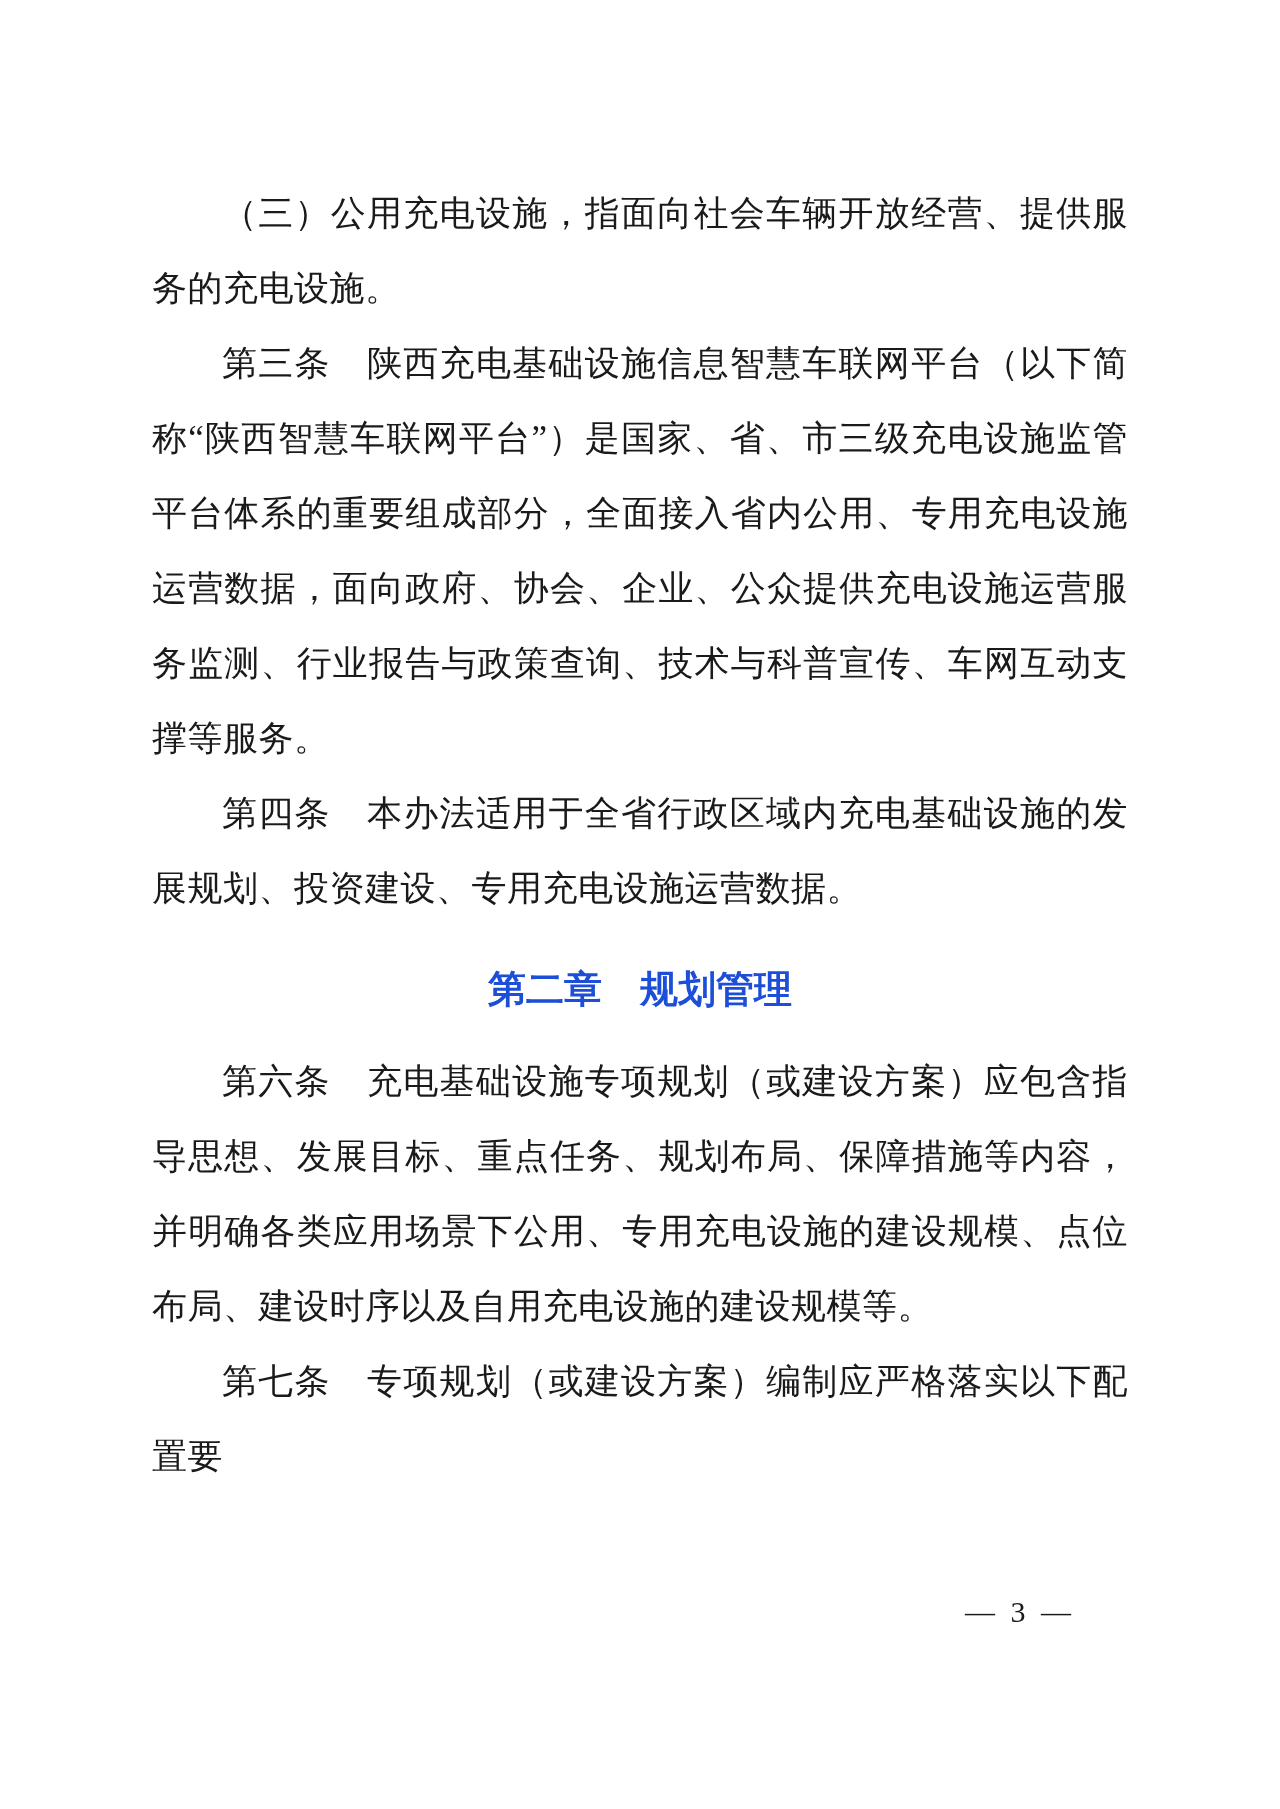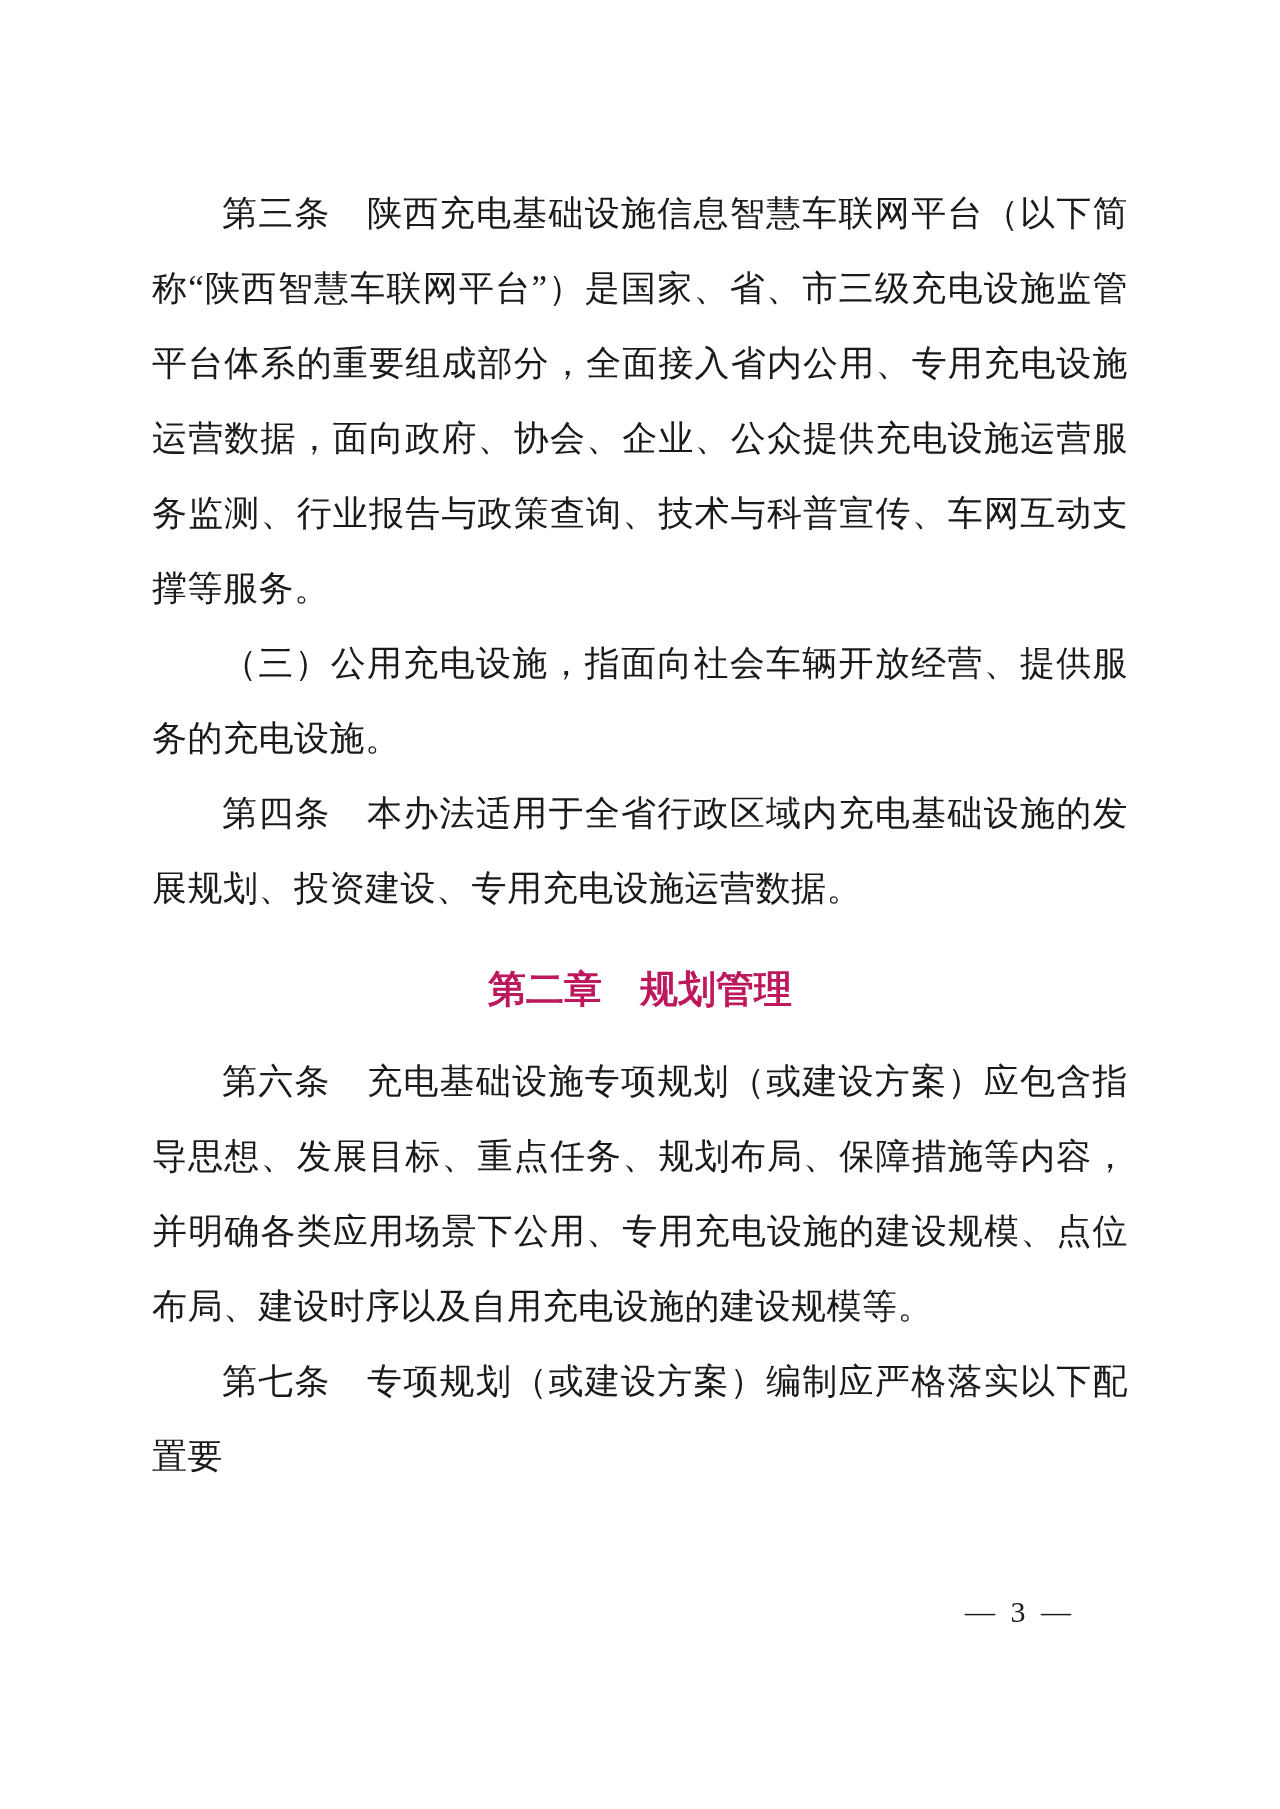--- a/index.html
+++ b/index.html
@@ -35,38 +35,38 @@
     letter-spacing: 0.5px;
   }
   .chapter-heading {
     font-family: "Liberation Sans", "DejaVu Sans", sans-serif;
     font-weight: bold;
     font-size: 38px;
     line-height: 58px;
     text-align: center;
     text-indent: 0;
     margin: 34px 0 26px 0;
-    color: #be185d;
+    color: #1d4ed8;
   }
   .page-number {
     position: absolute;
     top: 1592px;
     right: 205px;
     font-size: 30px;
     line-height: 40px;
     letter-spacing: 4px;
     color: #1a1a1a;
   }
 </style>
 </head>
 <body>
 
 <div class="page">
   <div class="content">
+    <p class="para">（三）公用充电设施，指面向社会车辆开放经营、提供服务的充电设施。</p>
     <p class="para">第三条　陕西充电基础设施信息智慧车联网平台（以下简称“陕西智慧车联网平台”）是国家、省、市三级充电设施监管平台体系的重要组成部分，全面接入省内公用、专用充电设施运营数据，面向政府、协会、企业、公众提供充电设施运营服务监测、行业报告与政策查询、技术与科普宣传、车网互动支撑等服务。</p>
-    <p class="para">（三）公用充电设施，指面向社会车辆开放经营、提供服务的充电设施。</p>
     <p class="para">第四条　本办法适用于全省行政区域内充电基础设施的发展规划、投资建设、专用充电设施运营数据。</p>
     <h2 class="chapter-heading">第二章　规划管理</h2>
     <p class="para">第六条　充电基础设施专项规划（或建设方案）应包含指导思想、发展目标、重点任务、规划布局、保障措施等内容，并明确各类应用场景下公用、专用充电设施的建设规模、点位布局、建设时序以及自用充电设施的建设规模等。</p>
     <p class="para">第七条　专项规划（或建设方案）编制应严格落实以下配置要</p>
   </div>
   <div class="page-number">— 3 —</div>
 </div>
 
 </body></html>

